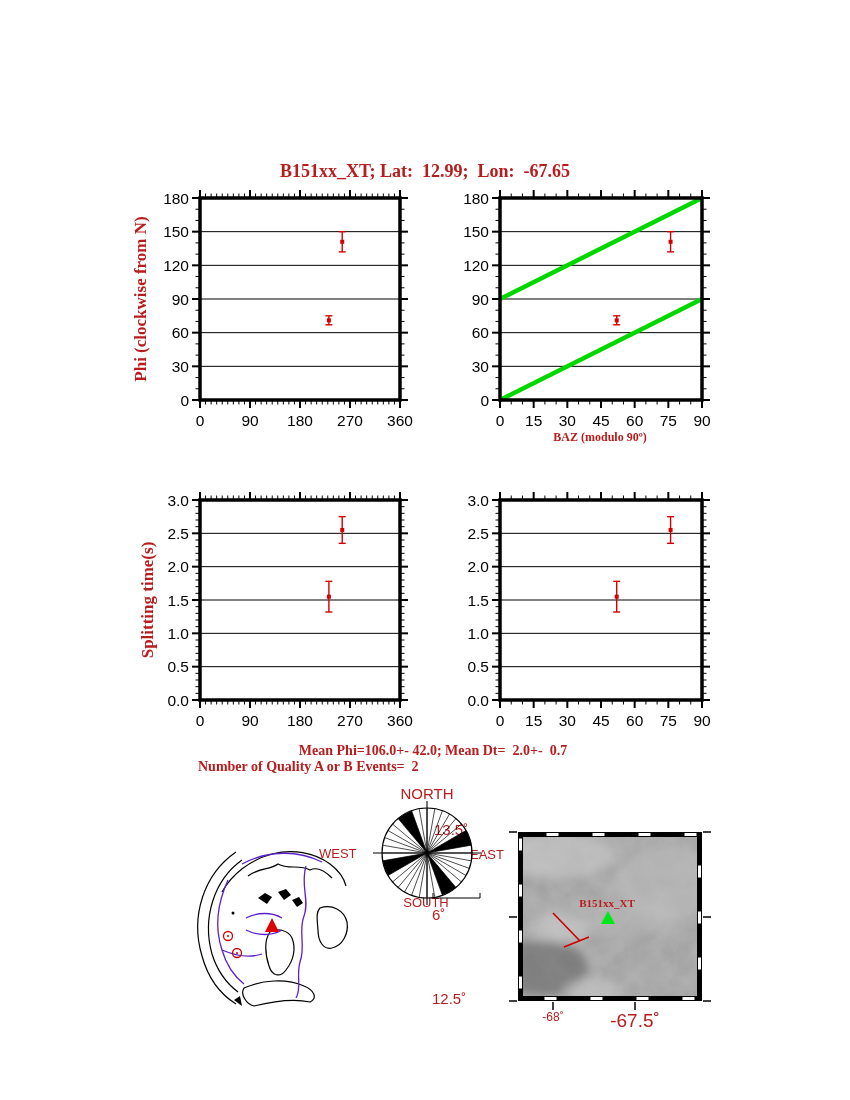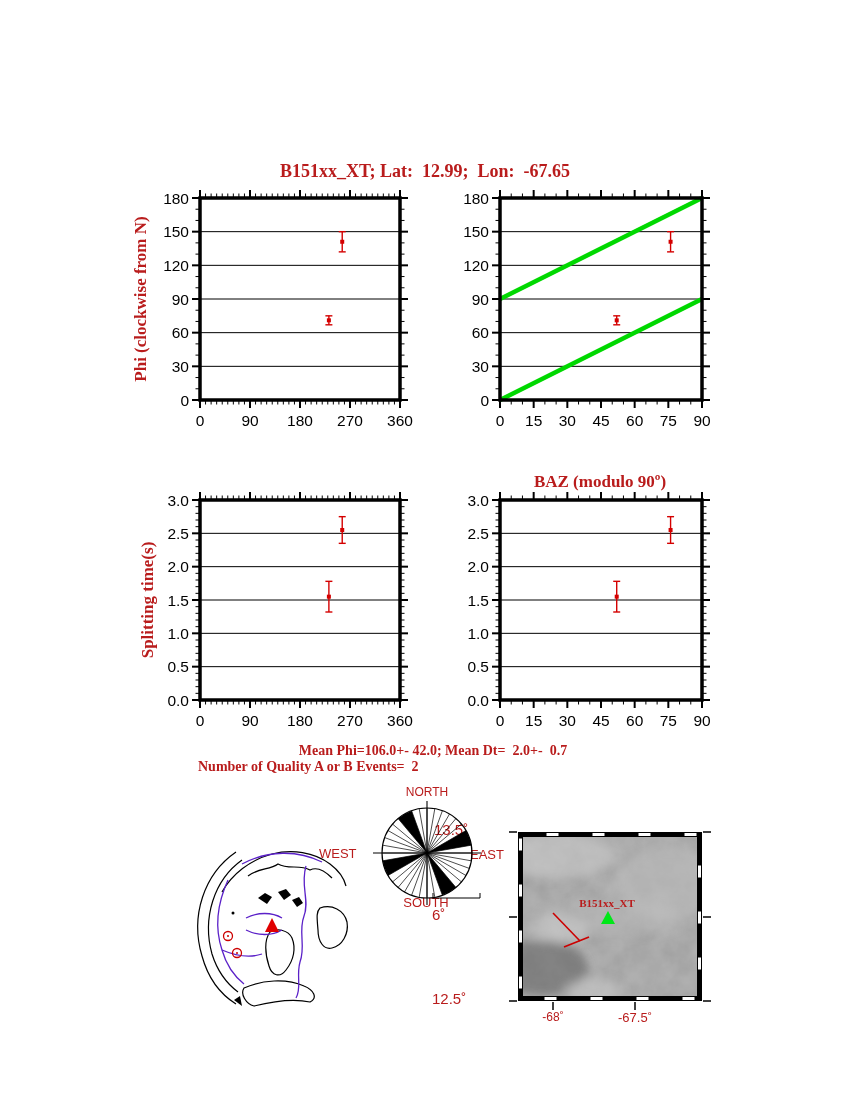--- a/index.html
+++ b/index.html
@@ -14,34 +14,34 @@
   svg text{font-family:"Liberation Sans",sans-serif;fill:#000;}
   .rot{transform:rotate(-90deg);transform-origin:center center;}
 </style>
 </head>
 <body>
 
 <div class="page">
 
   <div class="abs serifb pre ctr" style="left:0;top:161px;width:850px;font-size:18px;">B151xx_XT; Lat:  12.99;  Lon:  -67.65</div>
 
-  <div class="abs serifb ctr" style="left:490px;top:430px;width:220px;font-size:17px;margin-top:42px;">BAZ (modulo 90º)</div>
+  <div class="abs serifb ctr" style="left:490px;top:430px;width:220px;font-size:12px;">BAZ (modulo 90º)</div>
   <div class="abs serifb ctr rot" style="left:31px;top:289px;width:220px;font-size:17px;">Phi (clockwise from N)</div>
   <div class="abs serifb ctr rot" style="left:38px;top:590px;width:220px;font-size:17px;">Splitting time(s)</div>
 
   <div class="abs serifb pre ctr" style="left:8px;top:743px;width:850px;font-size:14px;">Mean Phi=106.0+- 42.0; Mean Dt=  2.0+-  0.7</div>
   <div class="abs serifb pre" style="left:198px;top:759px;font-size:14px;">Number of Quality A or B Events=  2</div>
 
   <div class="abs rgt" style="left:434px;top:821px;width:72px;font-size:15px;">13.5˚</div>
   <div class="abs rgt" style="left:432px;top:906px;width:72px;font-size:15px;">6˚</div>
   <div class="abs rgt" style="left:432px;top:990px;width:72px;font-size:15px;">12.5˚</div>
   <div class="abs ctr" style="left:513px;top:1010px;width:80px;font-size:12px;">-68˚</div>
-  <div class="abs ctr" style="left:595px;top:1010px;width:80px;font-size:13px;">-67.5˚</div>
-
-  <div class="abs ctr" style="left:382px;top:785px;width:90px;font-size:12px;text-align:center;">NORTH</div>
+  <div class="abs ctr" style="left:595px;top:1010px;width:80px;font-size:19px;">-67.5˚</div>
+
+  <div class="abs ctr" style="left:382px;top:785px;width:90px;font-size:15px;text-align:center;">NORTH</div>
   <div class="abs ctr" style="left:381px;top:895px;width:90px;font-size:13px;">SOUTH</div>
   <div class="abs rgt" style="left:319px;top:846px;width:64px;font-size:13px;">WEST</div>
   <div class="abs" style="left:470px;top:847px;width:64px;font-size:13px;">EAST</div>
 
   <svg class="abs" style="left:518px;top:832px;" width="184" height="169" viewBox="0 0 184 169">
     <defs>
       <filter id="terr" x="0%" y="0%" width="100%" height="100%">
         <feTurbulence type="fractalNoise" baseFrequency="0.045" numOctaves="4" seed="11"></feTurbulence>
         <feColorMatrix type="saturate" values="0"></feColorMatrix>
         <feComponentTransfer>

